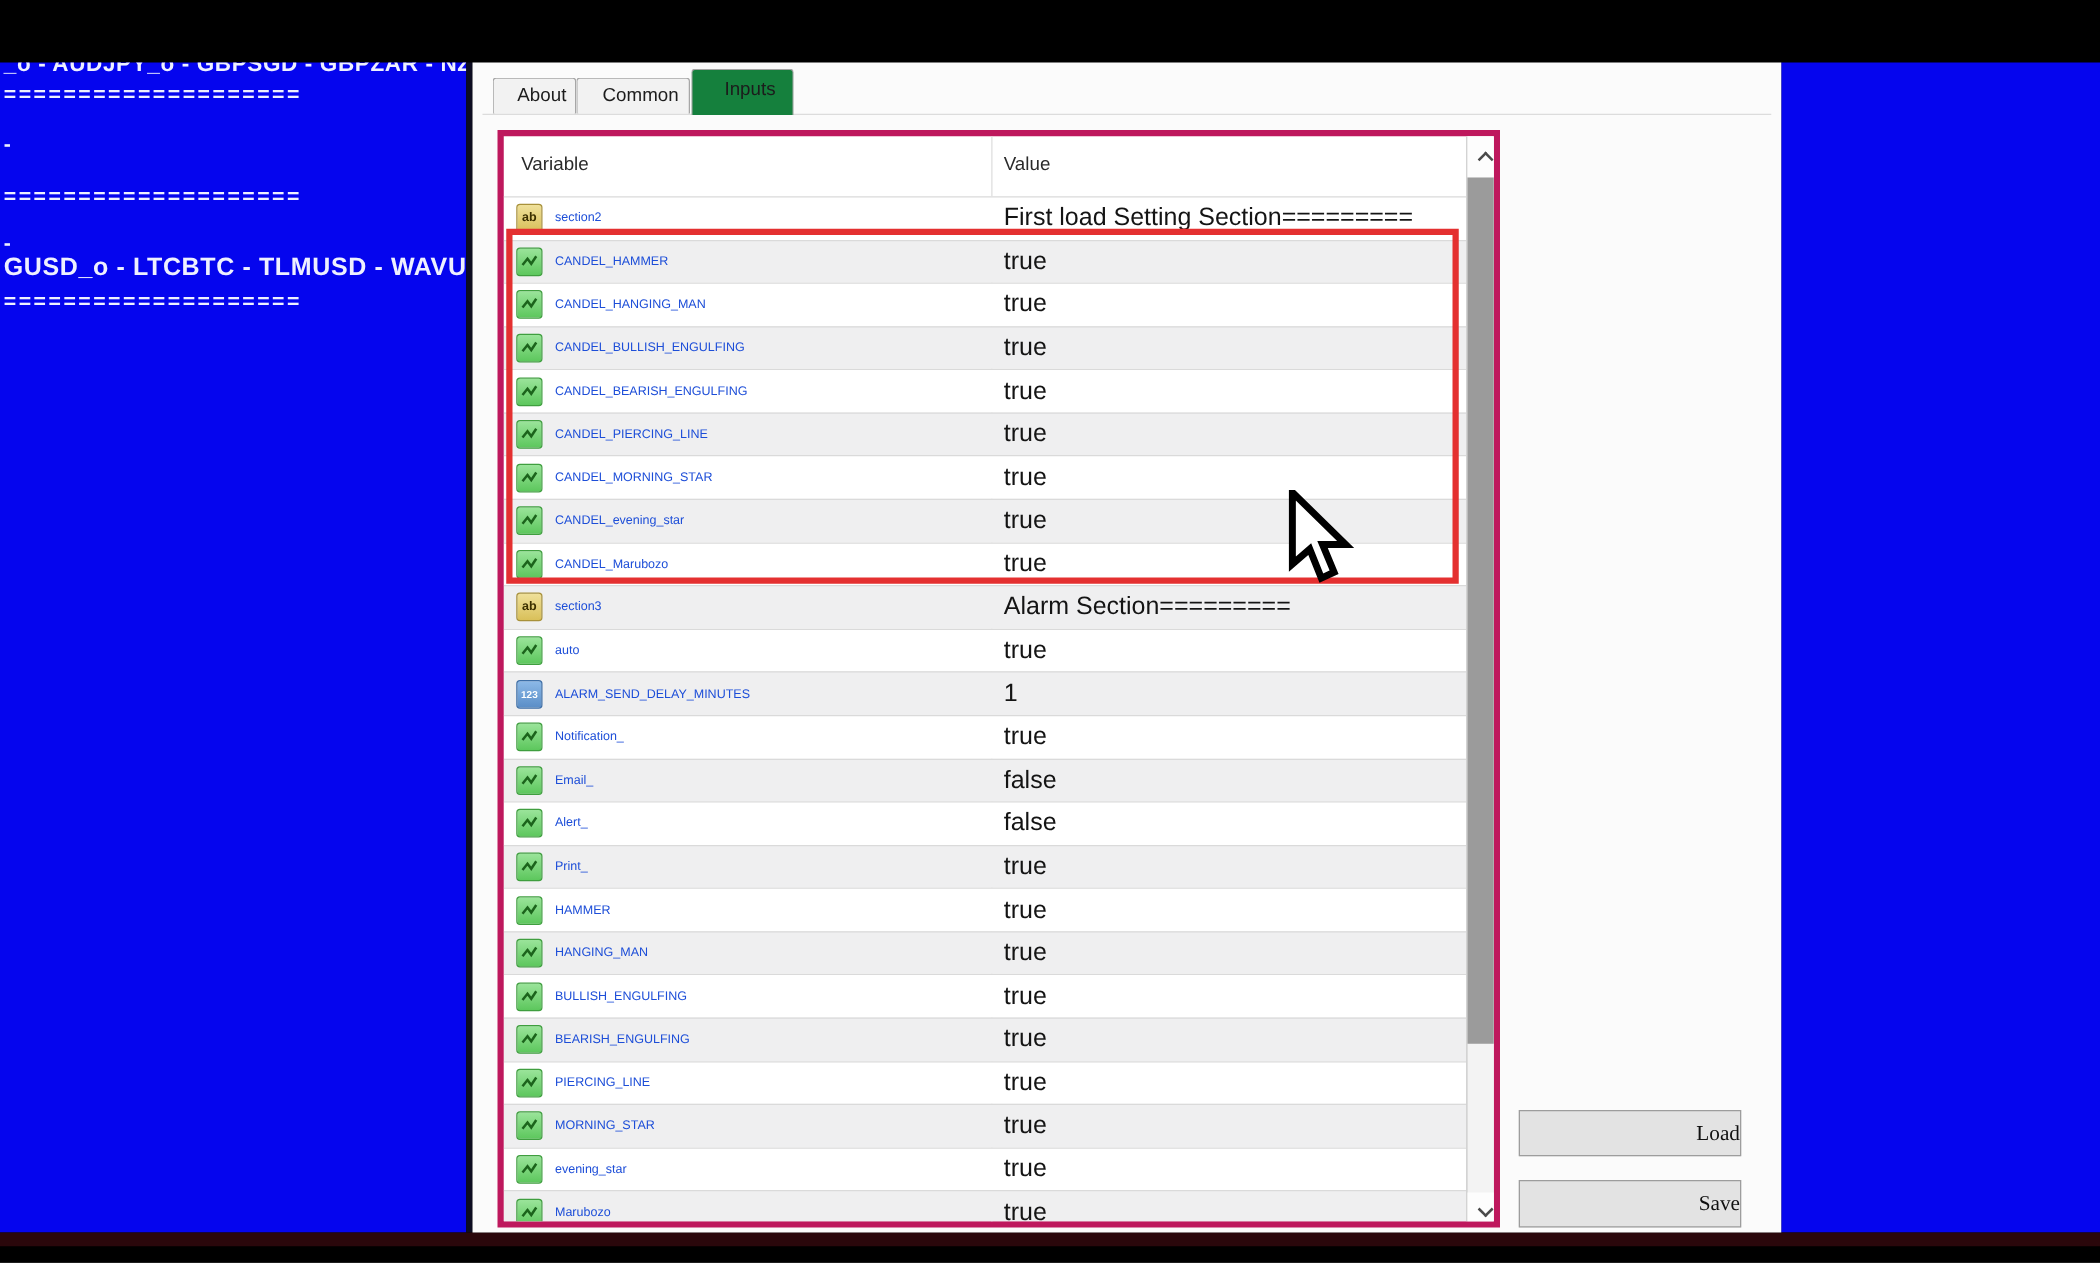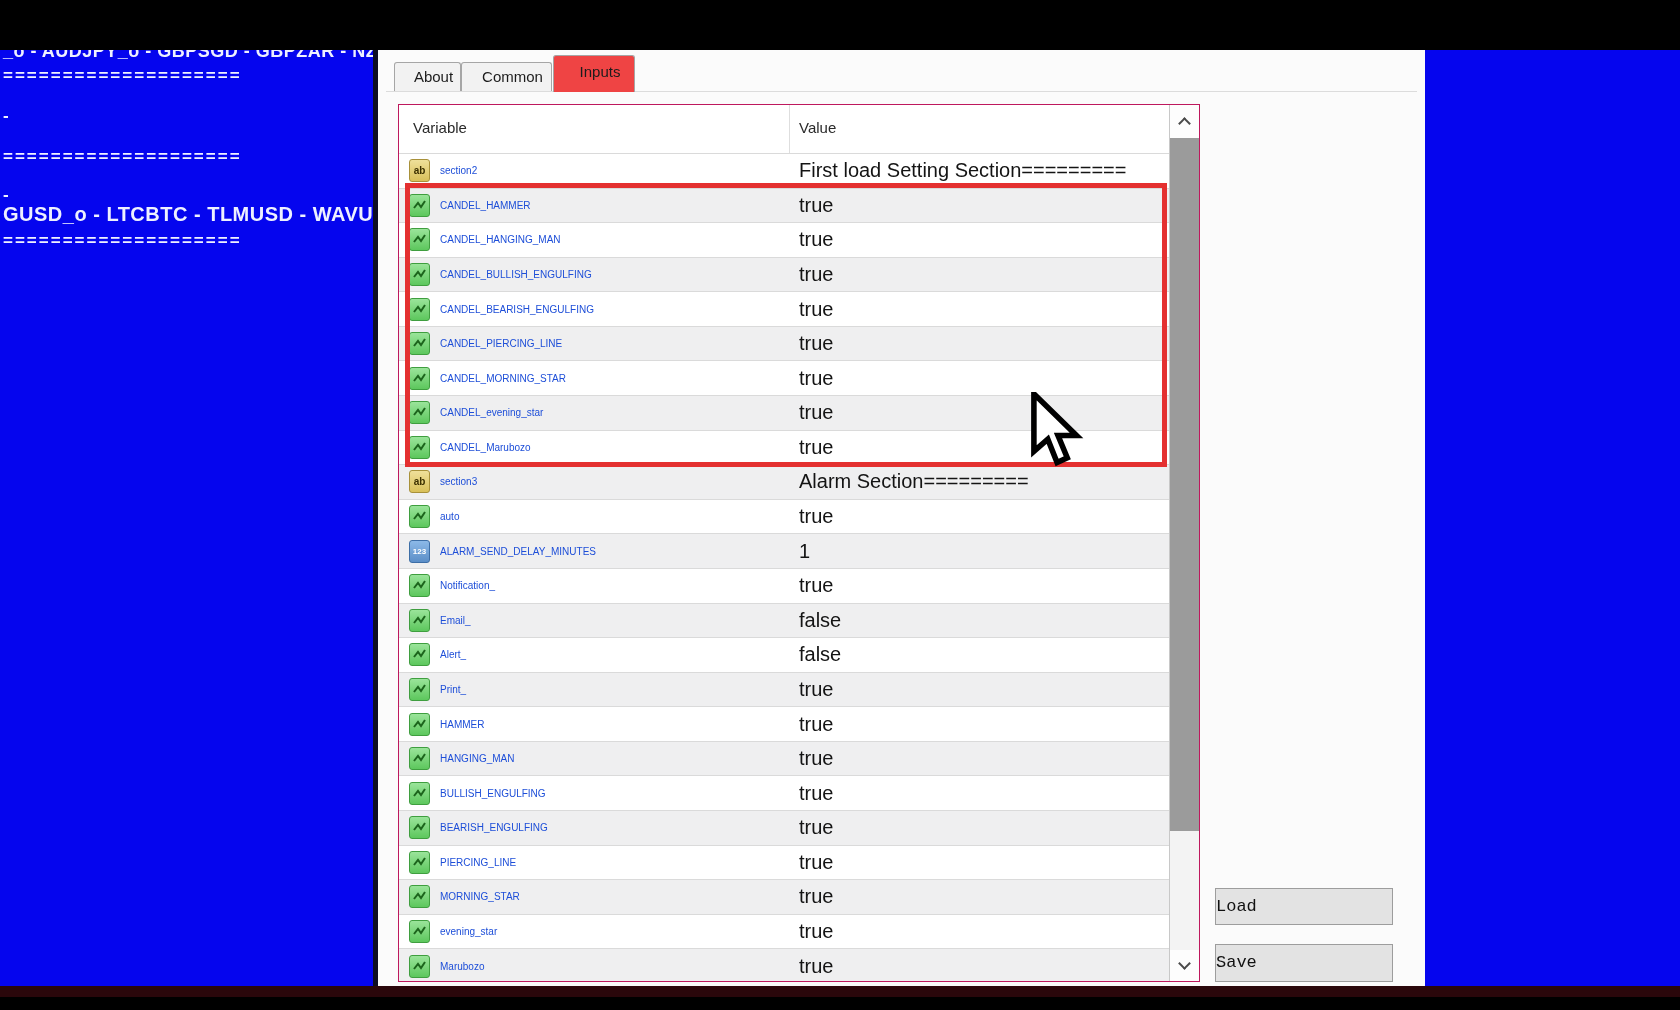--- a/index.html
+++ b/index.html
@@ -26,26 +26,26 @@
   .maroon-strip { position:absolute; left:0; top:986px; width:1680px; height:11px; background:#2a070b; }
 
   
   .dialog { position:absolute; left:378px; top:50px; width:1047px; height:936px; background:#fbfbfb; }
 
   .tab { position:absolute; text-align:center; font-size:15px; color:#1c1c1c;
          background:#f2f2f2; border:1px solid #a6a6a6; border-bottom:none;
          border-radius:3px 3px 0 0;padding-left:12px; }
   .tab-about  { left:16px;  top:12px; width:67px;  height:29px; line-height:28px; }
   .tab-common { left:83px;  top:12px; width:91px;  height:29px; line-height:28px; }
-  .tab-inputs { left:175px; top:5px;  width:82px;  height:37px; line-height:32px; background:#ef4444; z-index:2; }
+  .tab-inputs { left:175px; top:5px;  width:82px;  height:37px; line-height:32px; background:#15803d; z-index:2; }
   .tabline { position:absolute; left:8px; top:41px; width:1031px; height:1px; background:#dcdcdc; }
 
   
   .table { position:absolute; left:20px; top:54px; width:802px; height:878px;
-           background:#fff; border:1px solid #be185d; overflow:hidden; }
+           background:#fff; border:5px solid #be185d; overflow:hidden; }
   .thead { position:absolute; left:0; top:0; width:770px; height:48px; font-size:15px; color:#2a2a2a; }
   .th-variable { position:absolute; left:14px;  top:0; line-height:46px; }
   .th-value    { position:absolute; left:400px; top:0; line-height:46px; }
   .vdivider { position:absolute; left:390px; top:0; width:1px; height:878px; background:#dedede; }
 
   .rows { position:absolute; left:0; top:48px; width:770px; height:830px; }
   .trow { position:relative; width:770px; height:34.58px; display:flex; align-items:center;
           background:#fff; border-top:1px solid #dadada; }
   .trow.stripe { background:#efeff0; }
   .rlabel { position:absolute; left:41px; font-size:10px; color:#1d4ed8; white-space:nowrap; }
@@ -66,21 +66,21 @@
   .sb-btn { position:absolute; left:0; width:30px; height:33px; background:#fdfdfd; }
   .sb-up { top:0; } .sb-down { top:845px; }
   .chev { position:absolute; left:10px; width:9px; height:9px;
           border-right:2px solid #4a4a4a; border-bottom:2px solid #4a4a4a; }
   .chev-up   { top:14px; transform:rotate(-135deg); }
   .chev-down { top:9px;  transform:rotate(45deg); }
   .sb-thumb { position:absolute; left:0; top:33px; width:30px; height:693px; background:#9b9b9b; }
 
   
   .btn { position:absolute; width:178px; background:#e3e3e3; border:1px solid #9d9d9d;
-         font-size:17px; color:#111; text-align:left; font-family:Liberation Mono, monospace; }
+         font-size:17px; color:#111; text-align:right; font-family:Liberation Serif, serif; }
   .btn-load { left:837px; top:838px; height:37px; line-height:35px; }
   .btn-save { left:837px; top:894px; height:38px; line-height:36px; }
 
   
   .redbox { position:absolute; left:405px; top:183px; width:762px; height:284px;
             border:5px solid #e43030; z-index:5; pointer-events:none; }
   .cursor { position:absolute; left:1030px; top:392px; z-index:9; }
 </style>
 </head>
 <body>

